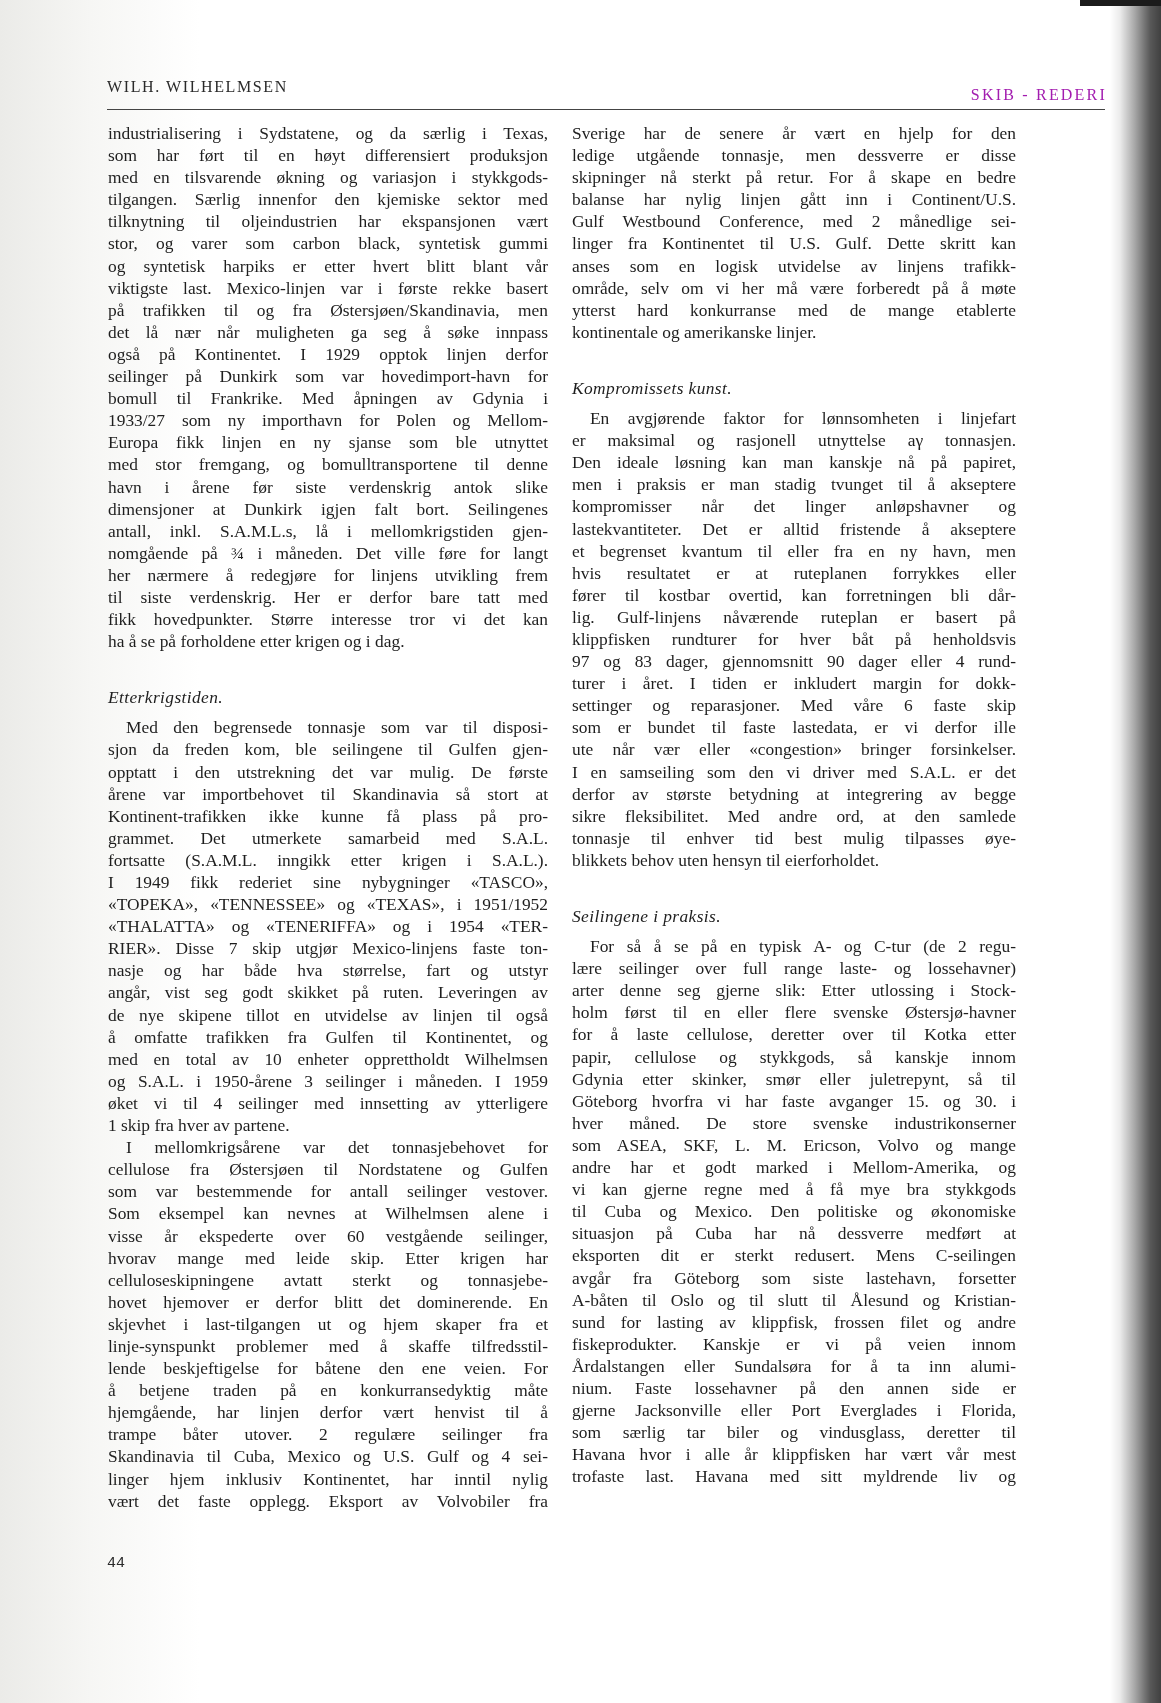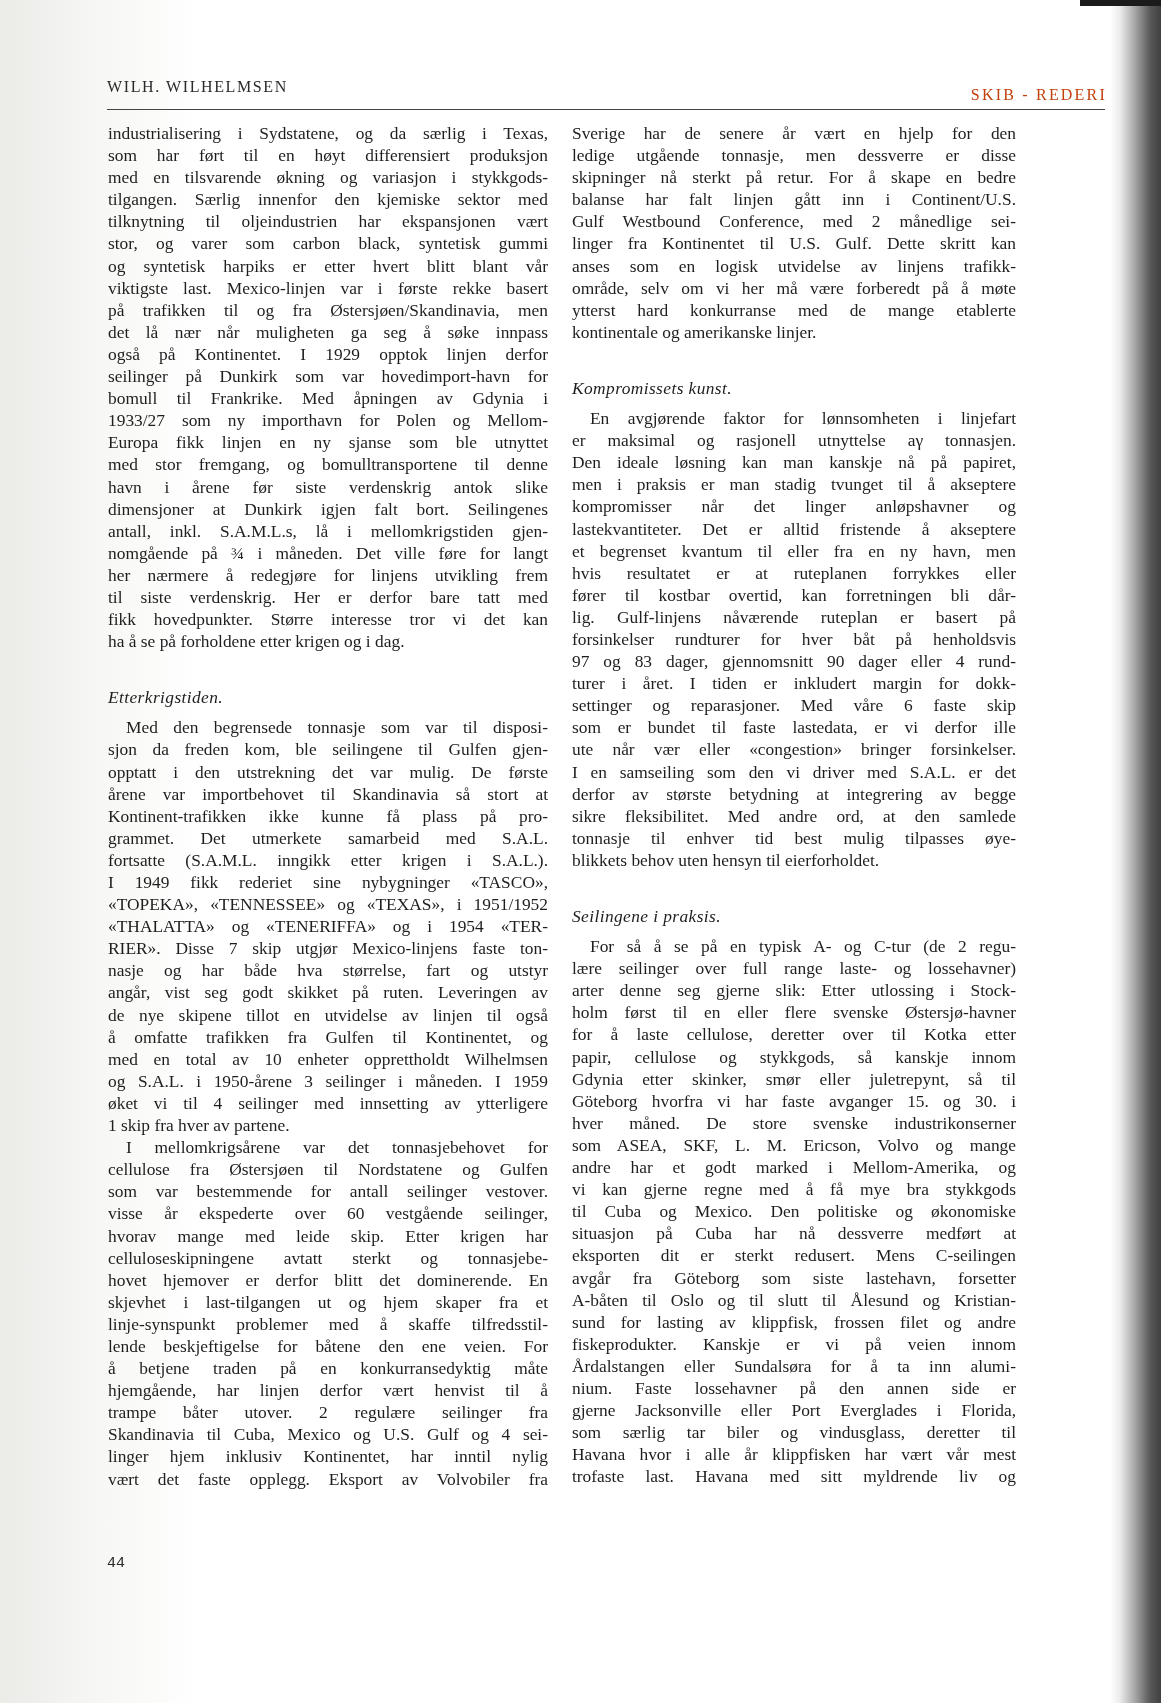--- a/index.html
+++ b/index.html
@@ -26,21 +26,21 @@
     position: absolute; left: 107px; top: 74px; width: 1000px; height: 36px;
   }
   .rh-left {
     position: absolute; left: 0; top: 4px;
     font-family: "Liberation Serif", "DejaVu Serif", serif;
     font-size: 16px; letter-spacing: 1.6px; color: #2a2a2a;
   }
   .rh-right {
     position: absolute; right: 0; top: 12px;
     font-family: "Liberation Serif", "DejaVu Serif", serif;
-    font-size: 16px; letter-spacing: 2.2px; color: #c2410c;
+    font-size: 16px; letter-spacing: 2.2px; color: #a21caf;
   }
   .rule {
     position: absolute; left: 107px; top: 109px; width: 998px; height: 1px;
     background: #444;
   }
   .col {
     position: absolute;
     font-family: "Liberation Serif", "DejaVu Serif", serif;
     font-size: 17.4px;
     line-height: 22.1px;
@@ -119,59 +119,60 @@
     <span class="line">angår, vist seg godt skikket på ruten. Leveringen av</span>
     <span class="line">de nye skipene tillot en utvidelse av linjen til også</span>
     <span class="line">å omfatte trafikken fra Gulfen til Kontinentet, og</span>
     <span class="line">med en total av 10 enheter opprettholdt Wilhelmsen</span>
     <span class="line">og S.A.L. i 1950-årene 3 seilinger i måneden. I 1959</span>
     <span class="line">øket vi til 4 seilinger med innsetting av ytterligere</span>
     <span class="line last">1 skip fra hver av partene.</span>
     <span class="line indent">I mellomkrigsårene var det tonnasjebehovet for</span>
     <span class="line">cellulose fra Østersjøen til Nordstatene og Gulfen</span>
     <span class="line">som var bestemmende for antall seilinger vestover.</span>
+    <span class="line">Som eksempel kan nevnes at Wilhelmsen alene i</span>
     <span class="line">visse år ekspederte over 60 vestgående seilinger,</span>
     <span class="line">hvorav mange med leide skip. Etter krigen har</span>
     <span class="line">celluloseskipningene avtatt sterkt og tonnasjebe-</span>
     <span class="line">hovet hjemover er derfor blitt det dominerende. En</span>
     <span class="line">skjevhet i last-tilgangen ut og hjem skaper fra et</span>
     <span class="line">linje-synspunkt problemer med å skaffe tilfredsstil-</span>
     <span class="line">lende beskjeftigelse for båtene den ene veien. For</span>
     <span class="line">å betjene traden på en konkurransedyktig måte</span>
     <span class="line">hjemgående, har linjen derfor vært henvist til å</span>
     <span class="line">trampe båter utover. 2 regulære seilinger fra</span>
     <span class="line">Skandinavia til Cuba, Mexico og U.S. Gulf og 4 sei-</span>
     <span class="line">linger hjem inklusiv Kontinentet, har inntil nylig</span>
     <span class="line">vært det faste opplegg. Eksport av Volvobiler fra</span>
   </div>
 <div class="col col-right" id="col-right">
     <span class="line">Sverige har de senere år vært en hjelp for den</span>
     <span class="line">ledige utgående tonnasje, men dessverre er disse</span>
     <span class="line">skipninger nå sterkt på retur. For å skape en bedre</span>
-    <span class="line">balanse har falt linjen gått inn i Continent/U.S.</span>
+    <span class="line">balanse har nylig linjen gått inn i Continent/U.S.</span>
     <span class="line">Gulf Westbound Conference, med 2 månedlige sei-</span>
     <span class="line">linger fra Kontinentet til U.S. Gulf. Dette skritt kan</span>
     <span class="line">anses som en logisk utvidelse av linjens trafikk-</span>
     <span class="line">område, selv om vi her må være forberedt på å møte</span>
     <span class="line">ytterst hard konkurranse med de mange etablerte</span>
     <span class="line last">kontinentale og amerikanske linjer.</span>
     <div class="gap-m"></div>
     <span class="line heading">Kompromissets kunst.</span>
     <div style="height: 8px;"></div>
     <span class="line indent">En avgjørende faktor for lønnsomheten i linjefart</span>
     <span class="line">er maksimal og rasjonell utnyttelse aγ tonnasjen.</span>
     <span class="line">Den ideale løsning kan man kanskje nå på papiret,</span>
     <span class="line">men i praksis er man stadig tvunget til å akseptere</span>
     <span class="line">kompromisser når det linger anløpshavner og</span>
     <span class="line">lastekvantiteter. Det er alltid fristende å akseptere</span>
     <span class="line">et begrenset kvantum til eller fra en ny havn, men</span>
     <span class="line">hvis resultatet er at ruteplanen forrykkes eller</span>
     <span class="line">fører til kostbar overtid, kan forretningen bli dår-</span>
     <span class="line">lig. Gulf-linjens nåværende ruteplan er basert på</span>
-    <span class="line">forsinkelser rundturer for hver båt på henholdsvis</span>
+    <span class="line">klippfisken rundturer for hver båt på henholdsvis</span>
     <span class="line">97 og 83 dager, gjennomsnitt 90 dager eller 4 rund-</span>
     <span class="line">turer i året. I tiden er inkludert margin for dokk-</span>
     <span class="line">settinger og reparasjoner. Med våre 6 faste skip</span>
     <span class="line">som er bundet til faste lastedata, er vi derfor ille</span>
     <span class="line">ute når vær eller «congestion» bringer forsinkelser.</span>
     <span class="line">I en samseiling som den vi driver med S.A.L. er det</span>
     <span class="line">derfor av største betydning at integrering av begge</span>
     <span class="line">sikre fleksibilitet. Med andre ord, at den samlede</span>
     <span class="line">tonnasje til enhver tid best mulig tilpasses øye-</span>
     <span class="line last">blikkets behov uten hensyn til eierforholdet.</span>

